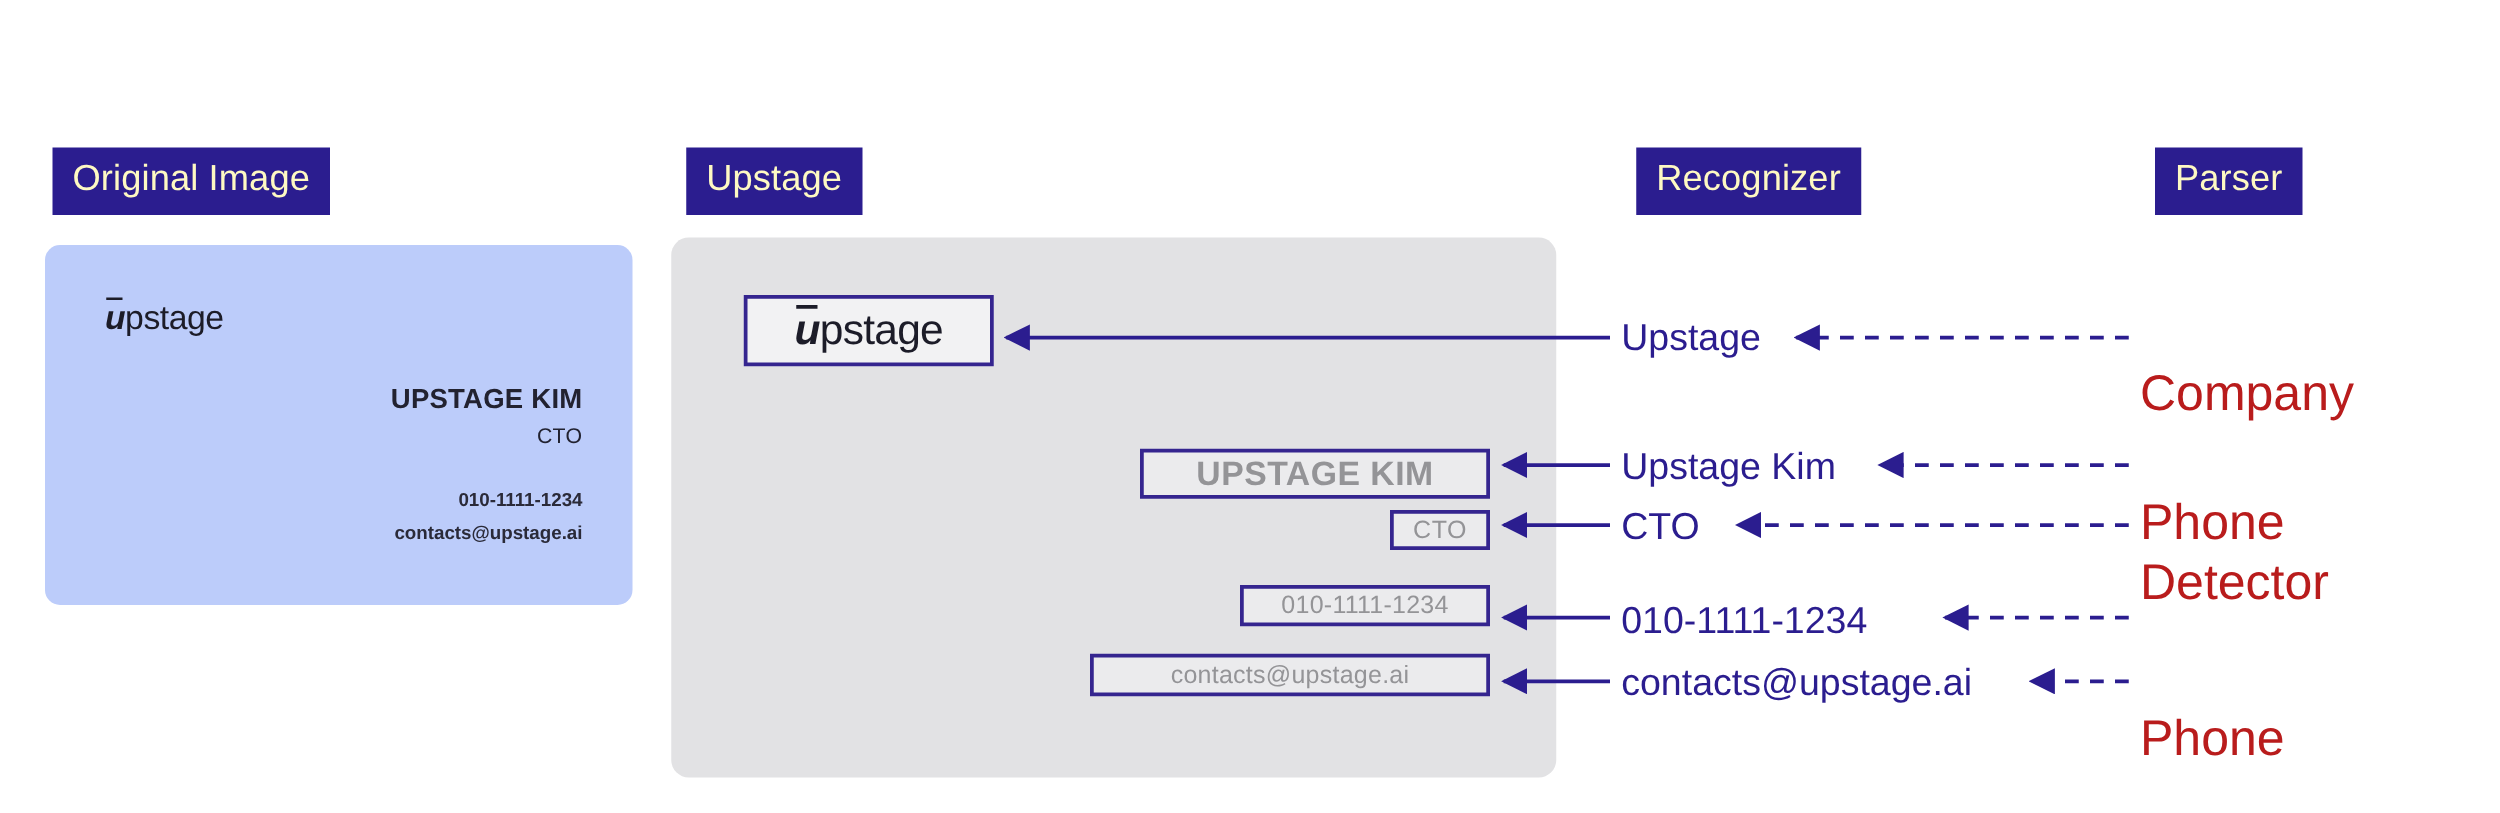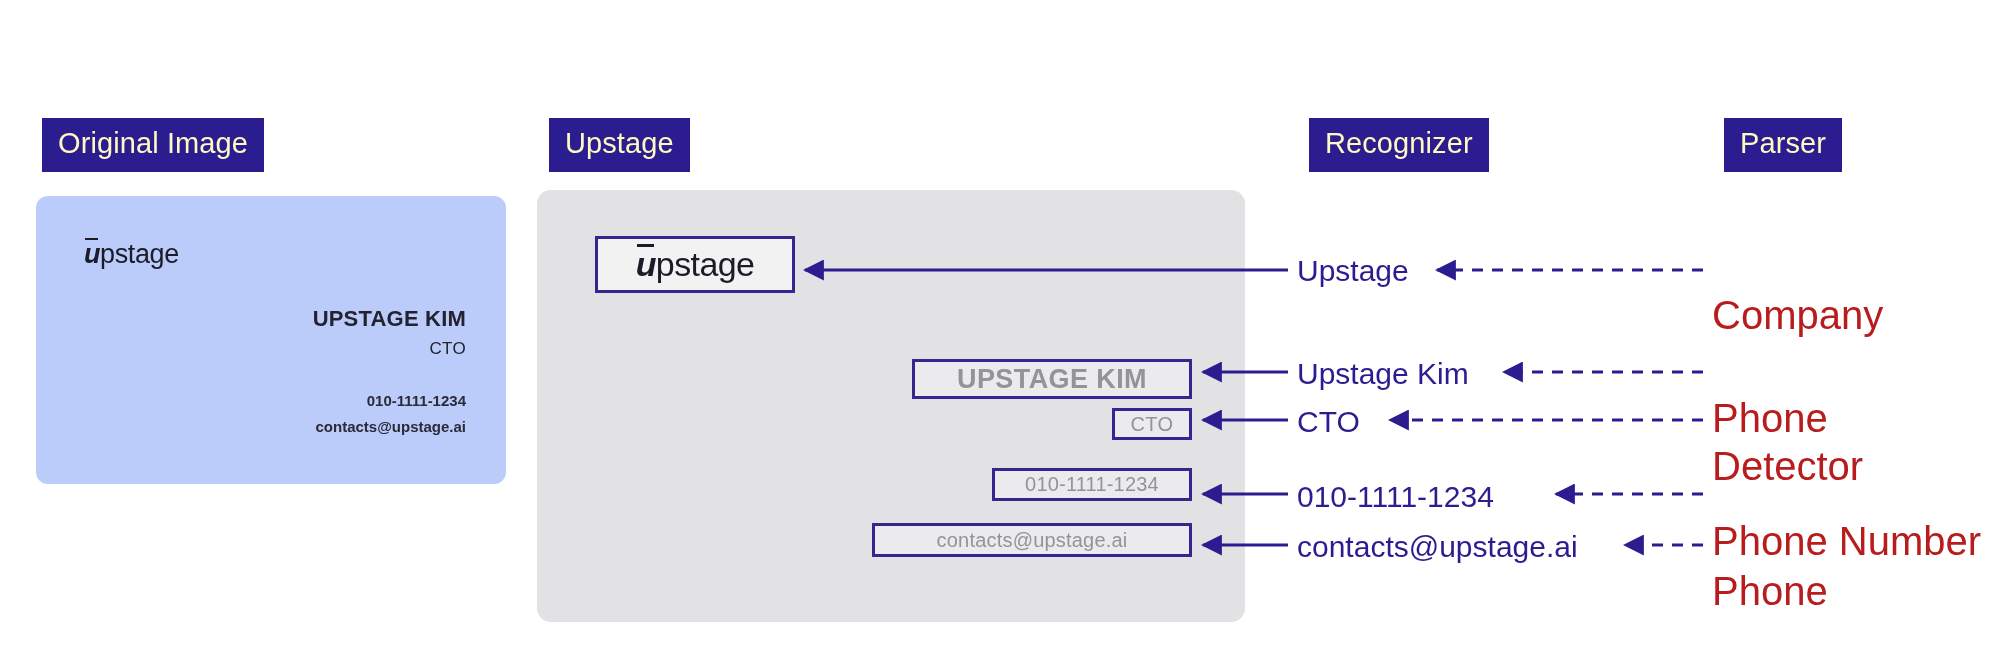--- a/index.html
+++ b/index.html
@@ -260,21 +260,20 @@
 
   <div class="rec-text rec-company">Upstage</div>
   <div class="rec-text rec-name">Upstage Kim</div>
   <div class="rec-text rec-position">CTO</div>
   <div class="rec-text rec-phone">010-1111-1234</div>
   <div class="rec-text rec-email">contacts@upstage.ai</div>
 
   <div class="par-text par-company">Company</div>
   <div class="par-text par-name">Phone</div>
   <div class="par-text par-position">Detector</div>
-  <div class="par-text par-phone">Phone Number</div>
   <div class="par-text par-email">Phone</div>
 
   <svg class="conn" width="2000" height="650" viewBox="0 0 2000 650">
     <defs>
       <marker id="ah" viewBox="0 0 10 10" refX="9" refY="5" markerWidth="7" markerHeight="7" orient="auto-start-reverse">
         <path d="M 0 0 L 10 5 L 0 10 z" fill="#2b1d8f"></path>
       </marker>
     </defs>
 
     <g stroke="#2b1d8f" stroke-width="3" fill="none" marker-end="url(#ah)">

